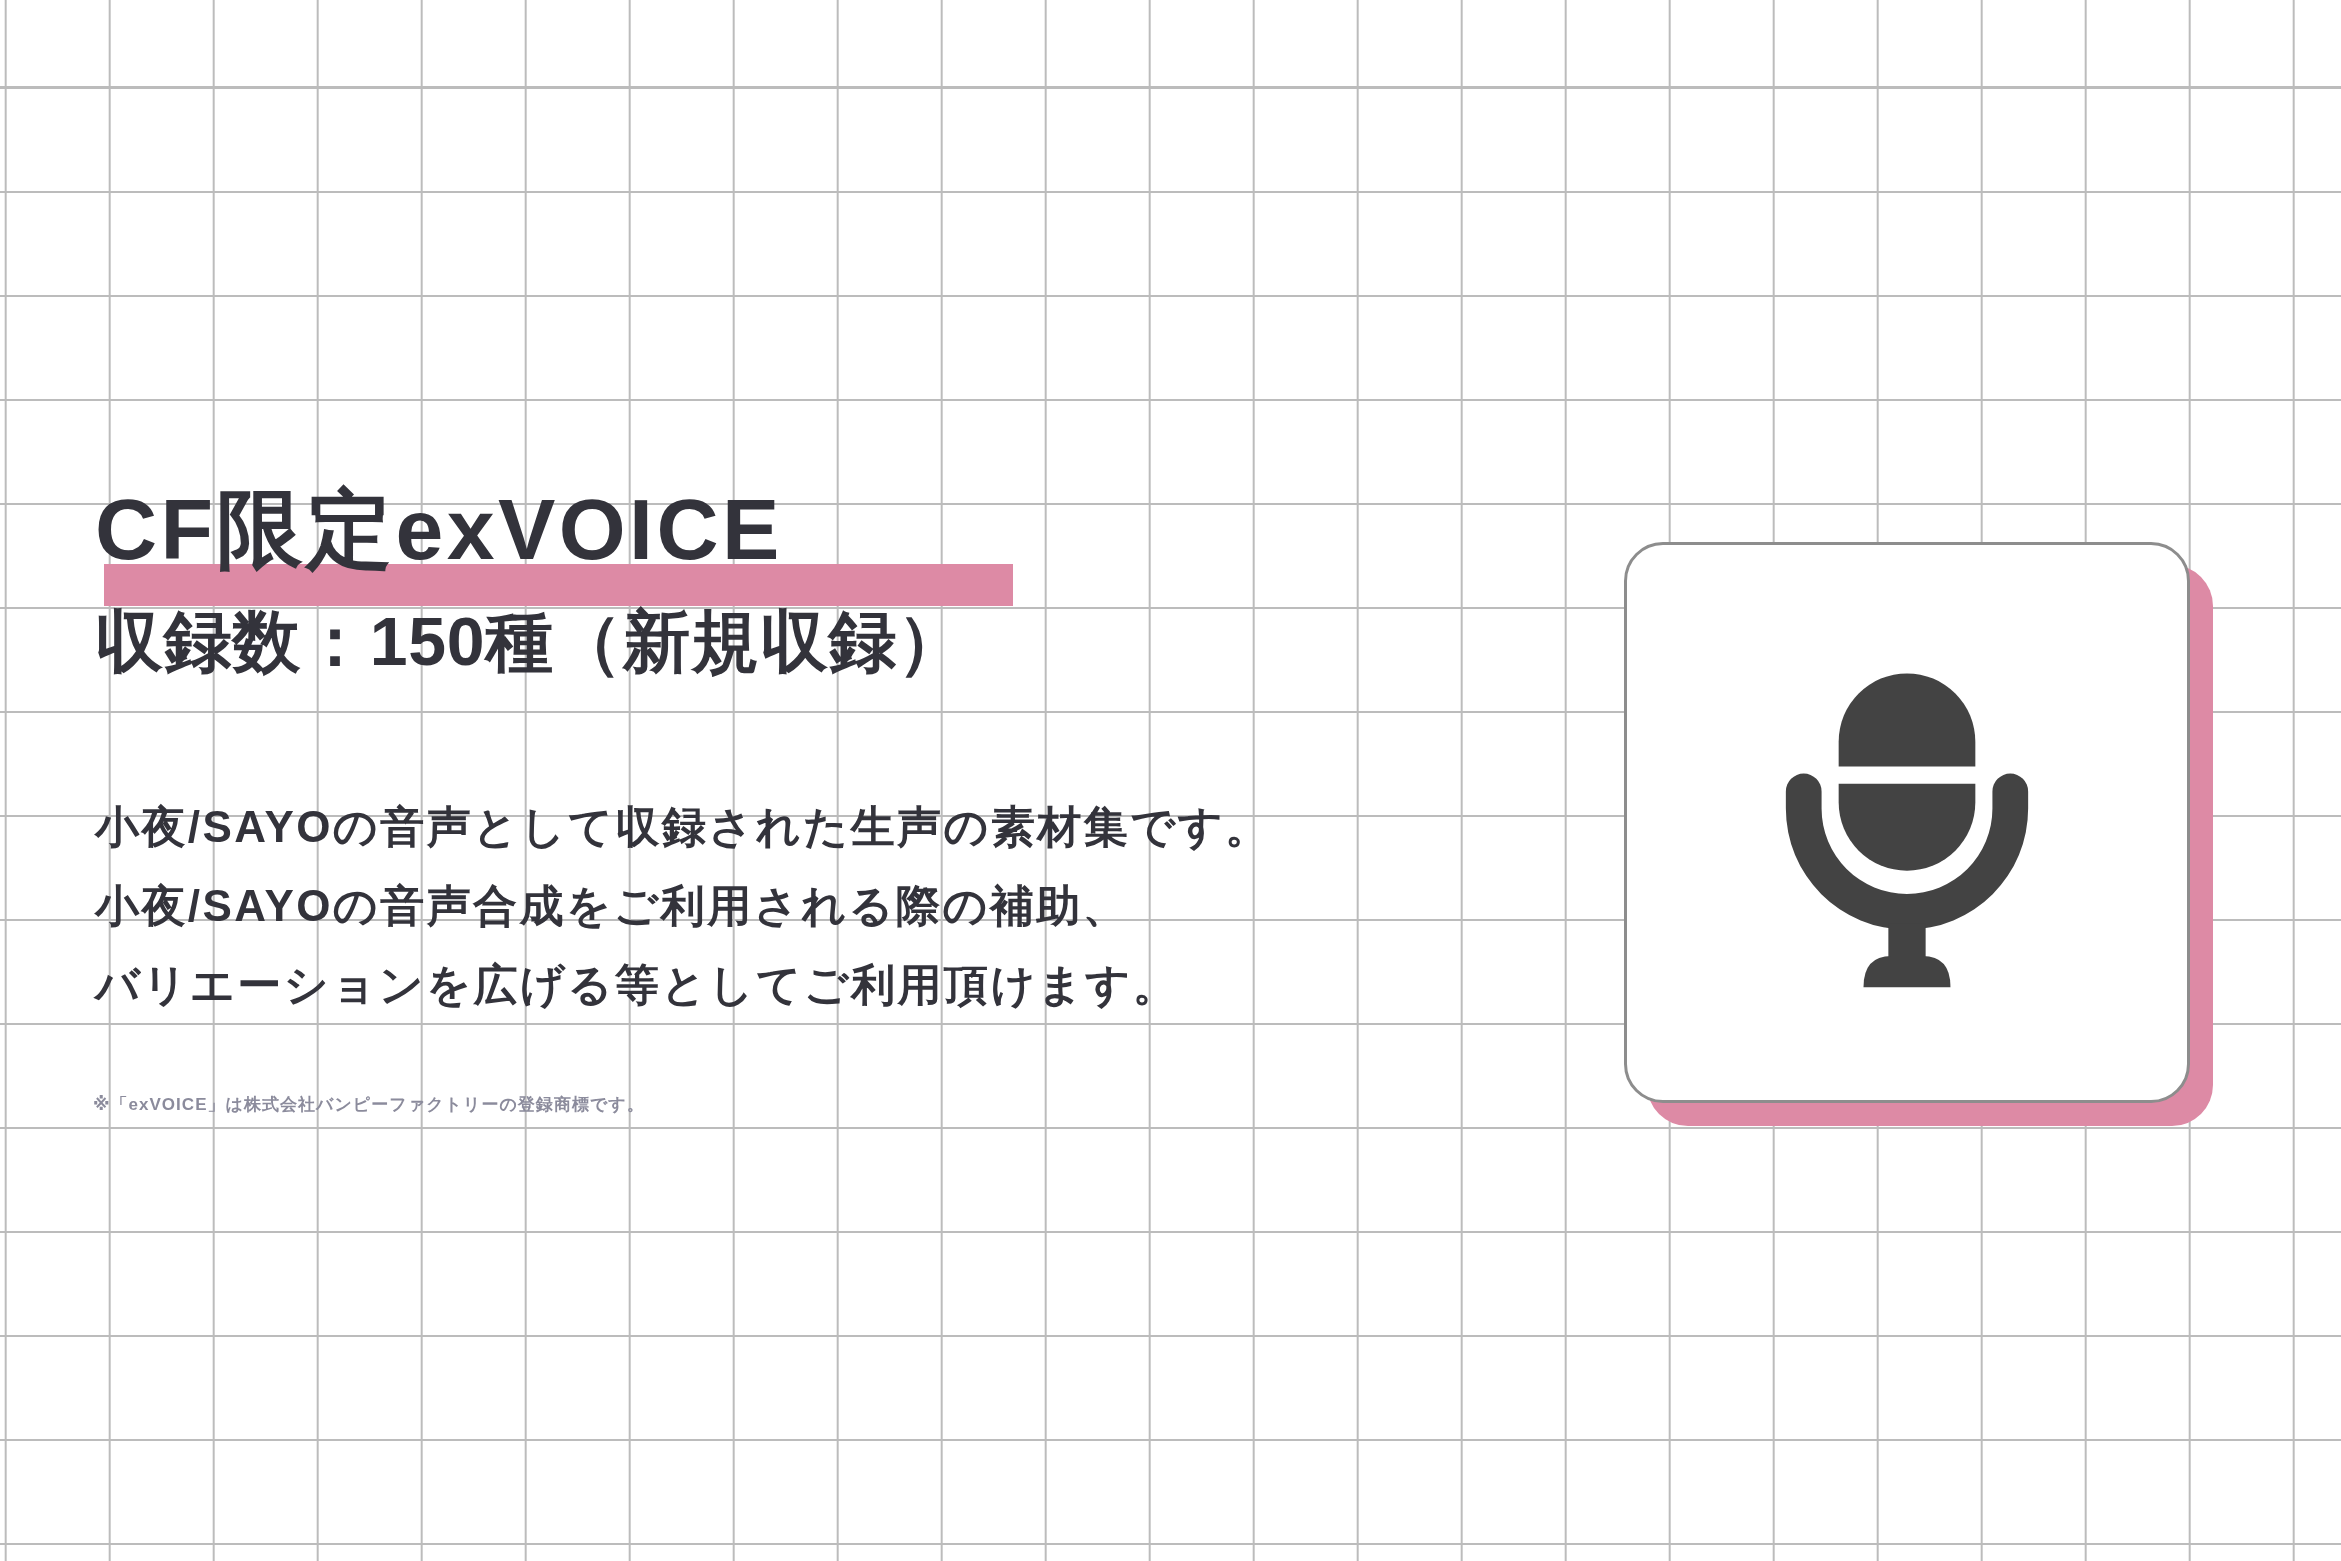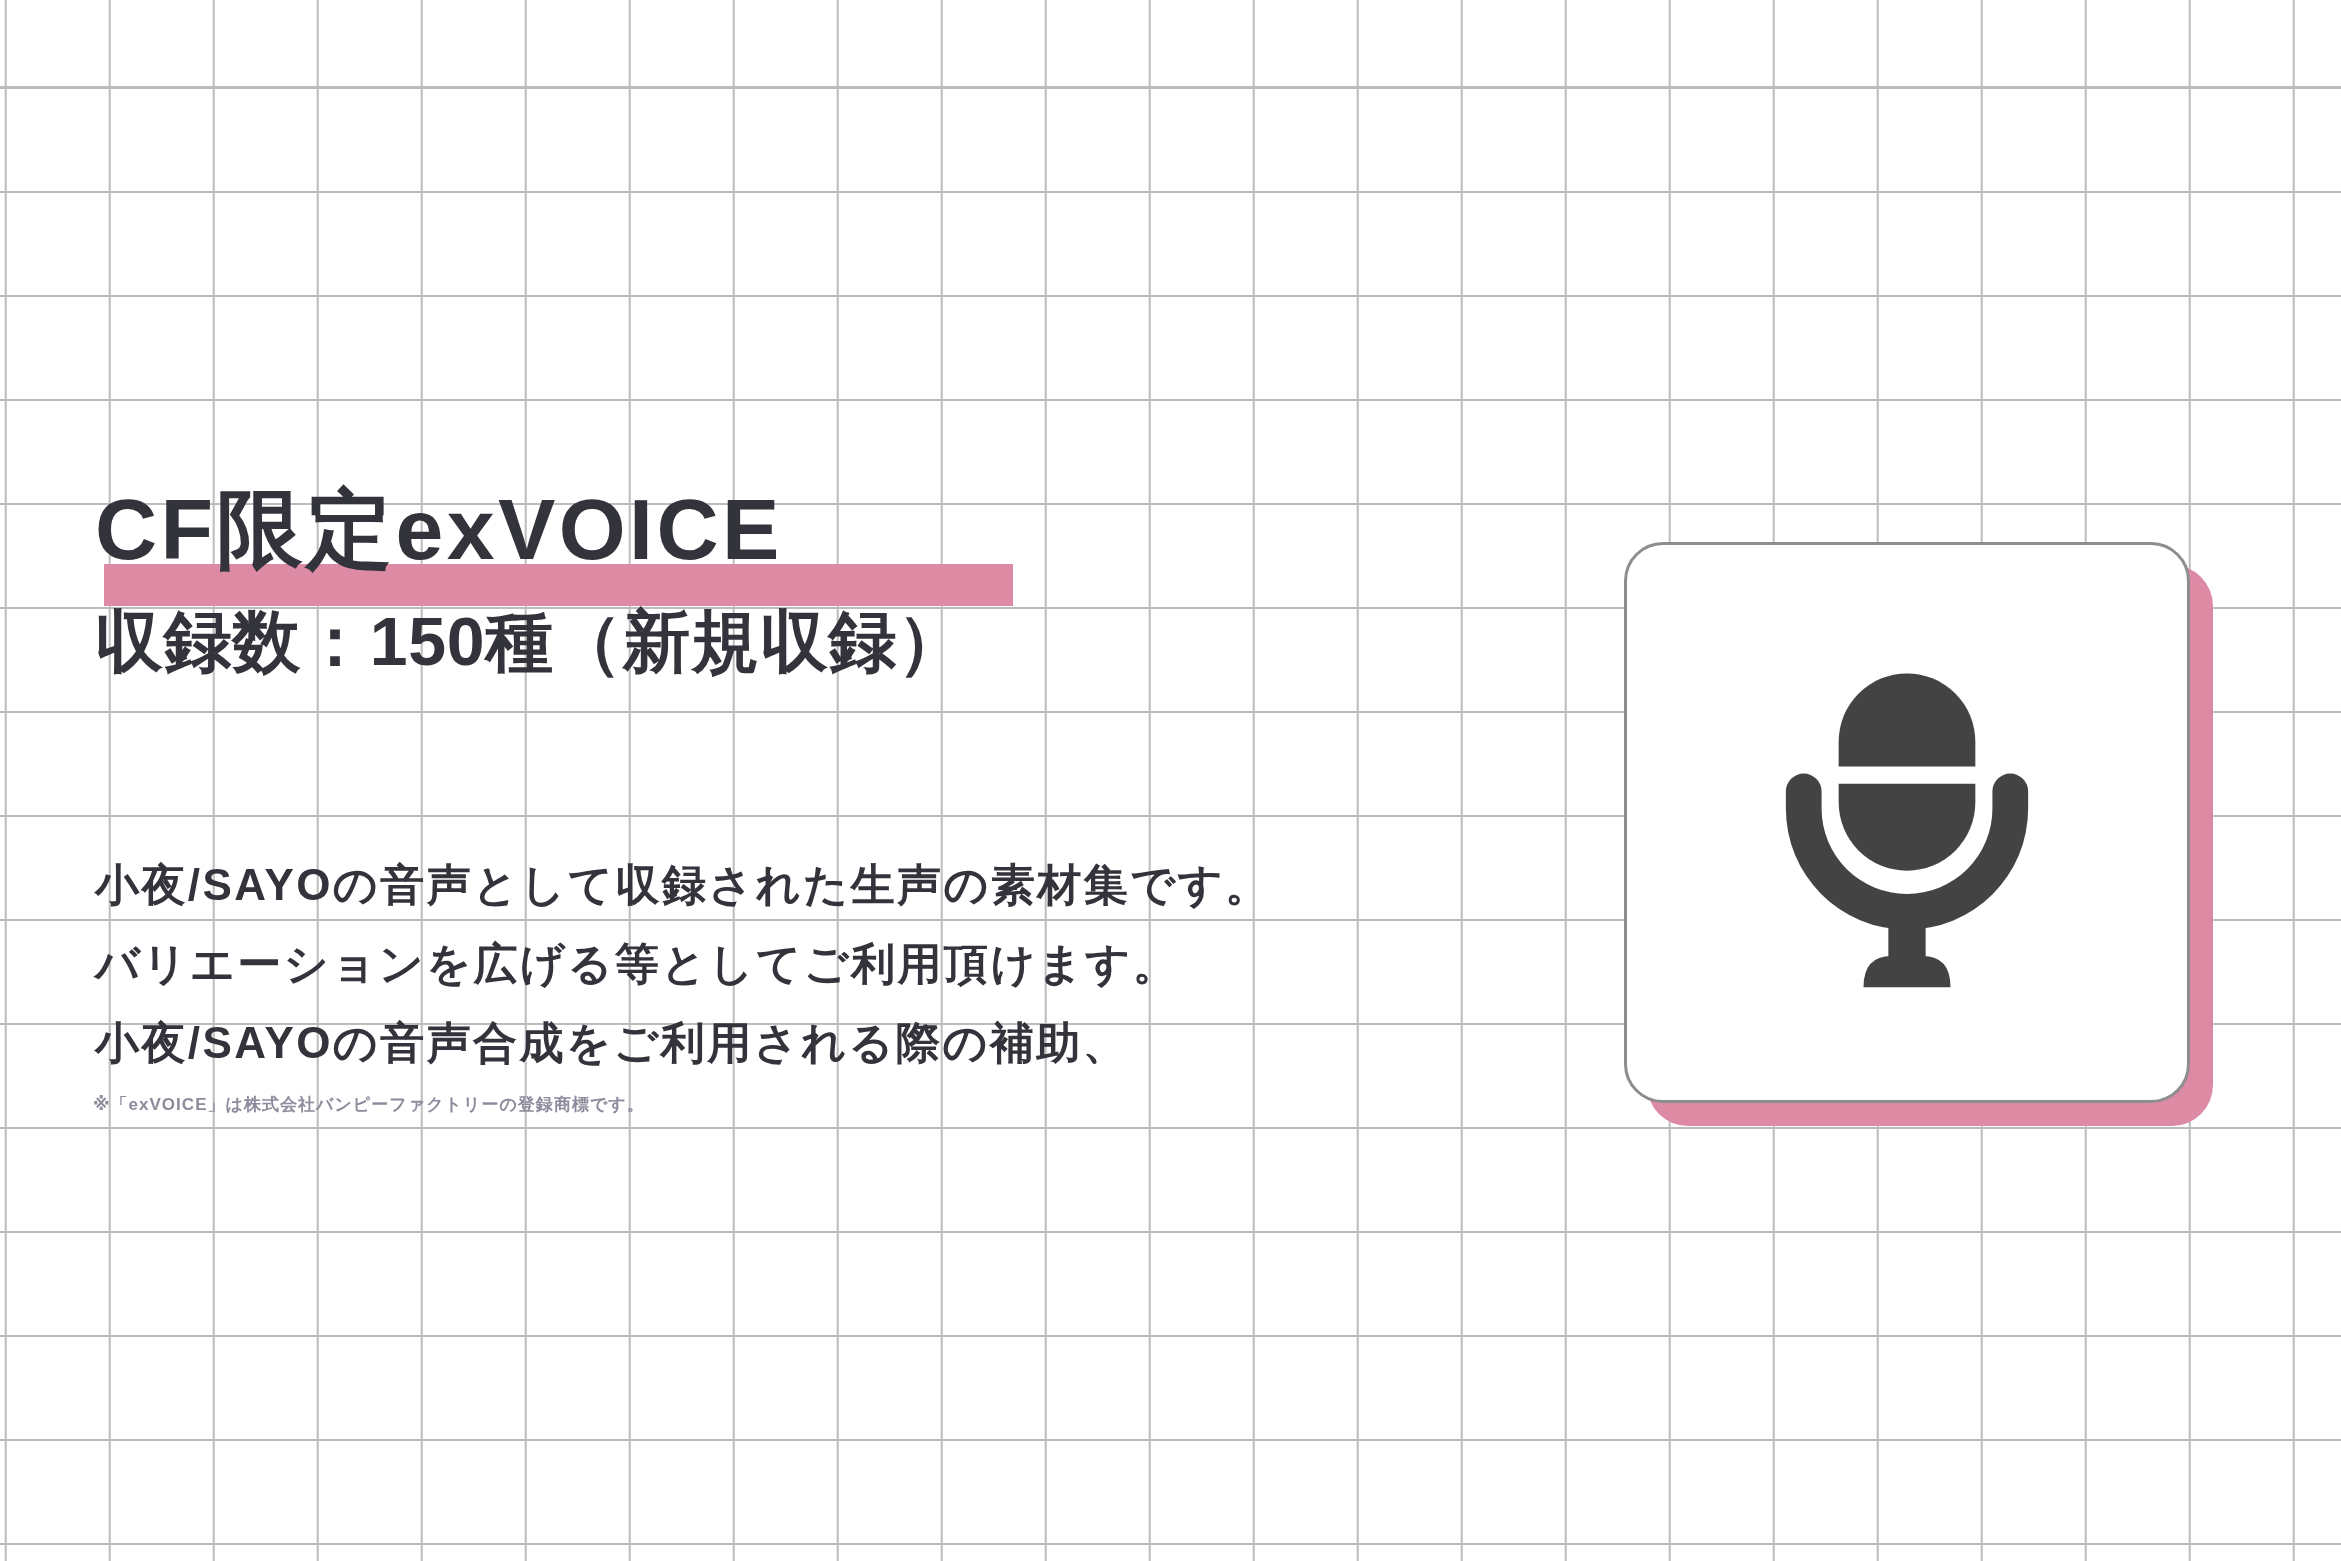--- a/index.html
+++ b/index.html
@@ -70,21 +70,21 @@
   #headline-2 {
     top: 607px;
     font-size: 68px;
     letter-spacing: 0.01em;
   }
 
   
   #body-block {
     position: absolute;
     left: 69px;
-    top: 846px;
+    top: 788px;
     z-index: 2;
   }
 
   .body-line {
     color: #33333b;
     font-size: 44px;
     font-weight: 700;
     letter-spacing: 0.055em;
     line-height: 1.79;
     white-space: nowrap;
@@ -154,22 +154,22 @@
   <div id="text-col">
 
     <div id="headline-highlight"></div>
 
     <div class="headline" id="headline-1">CF限定exVOICE</div>
 
     <div class="headline" id="headline-2">収録数：150種（新規収録）</div>
 
     <div id="body-block">
       <div class="body-line">小夜/SAYOの音声として収録された生声の素材集です。</div>
+      <div class="body-line">小夜/SAYOの音声合成をご利用される際の補助、</div>
       <div class="body-line">バリエーションを広げる等としてご利用頂けます。</div>
-      <div class="body-line">小夜/SAYOの音声合成をご利用される際の補助、</div>
     </div>
 
     <div id="footnote">※「exVOICE」は株式会社バンピーファクトリーの登録商標です。</div>
 
   </div>
 
   <div id="icon-card-wrap">
     <div id="icon-card-shadow"></div>
     <div id="icon-card">
       <svg id="mic-icon" viewBox="0 0 200 226" aria-hidden="true">

